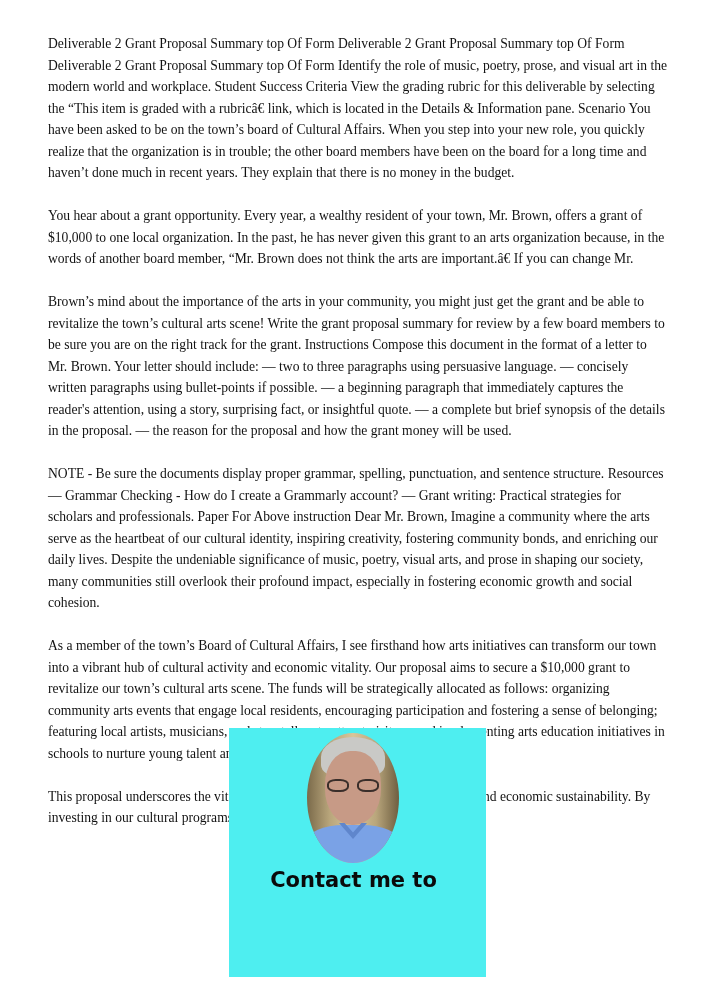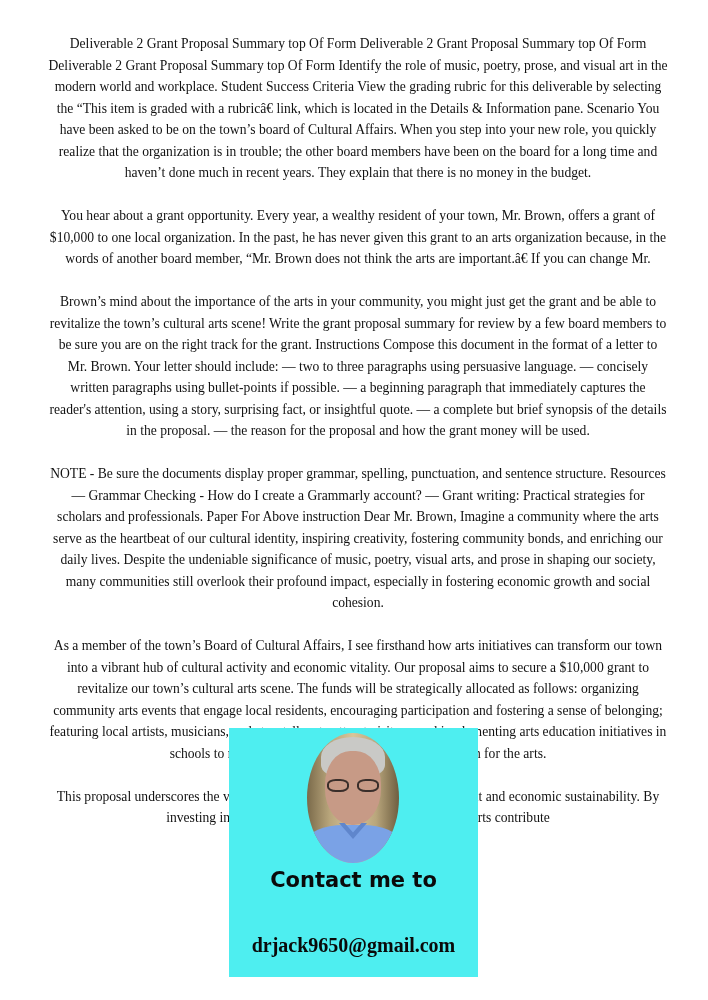--- a/index.html
+++ b/index.html
@@ -2,24 +2,25 @@
 <html><head>
 <meta charset="utf-8">
 <style>
   html, body { margin: 0; padding: 0; background: #ffffff; }
   body { width: 708px; height: 1000px; position: relative; overflow: hidden; }
   .page {
     position: absolute; left: 48px; top: 33px; width: 620px;
     font-family: "Liberation Serif", "DejaVu Serif", serif;
     font-size: 13.6px; line-height: 21.5px; color: #111111;
   }
-  .page p { margin: 0 0 21.5px 0; text-align: center; }
+  .page p { margin: 0 0 21.5px 0; }
   .overlay {
     position: absolute; left: 229px; top: 728px; width: 249px; height: 249px;
     background: #4eeef0;
+    padding-left: 8px;
   }
   .avatar {
     position: absolute; left: 78px; top: 5px; width: 92px; height: 130px;
     border-radius: 50%; overflow: hidden;
     background: linear-gradient(90deg, #7a6a4a 0%, #b9a67c 25%, #d8c59a 50%, #b9a67c 75%, #6e5e40 100%);
   }
   .avatar .hair {
     position: absolute; left: 14px; top: 4px; width: 64px; height: 40px;
     border-radius: 50% 50% 30% 30%; background: #c9c9c6;
   }
@@ -75,14 +76,13 @@
     <div class="glasses">
         <span></span>
         <span></span>
       </div>
     <div class="shirt"></div>
     <div class="collar"></div>
   </div>
   <div class="contact-heading">
     <div>Contact me to</div>
   </div>
-  <div class="contact-email">drjack9650@gmail.com</div>
 </div>
 
 </body></html>

